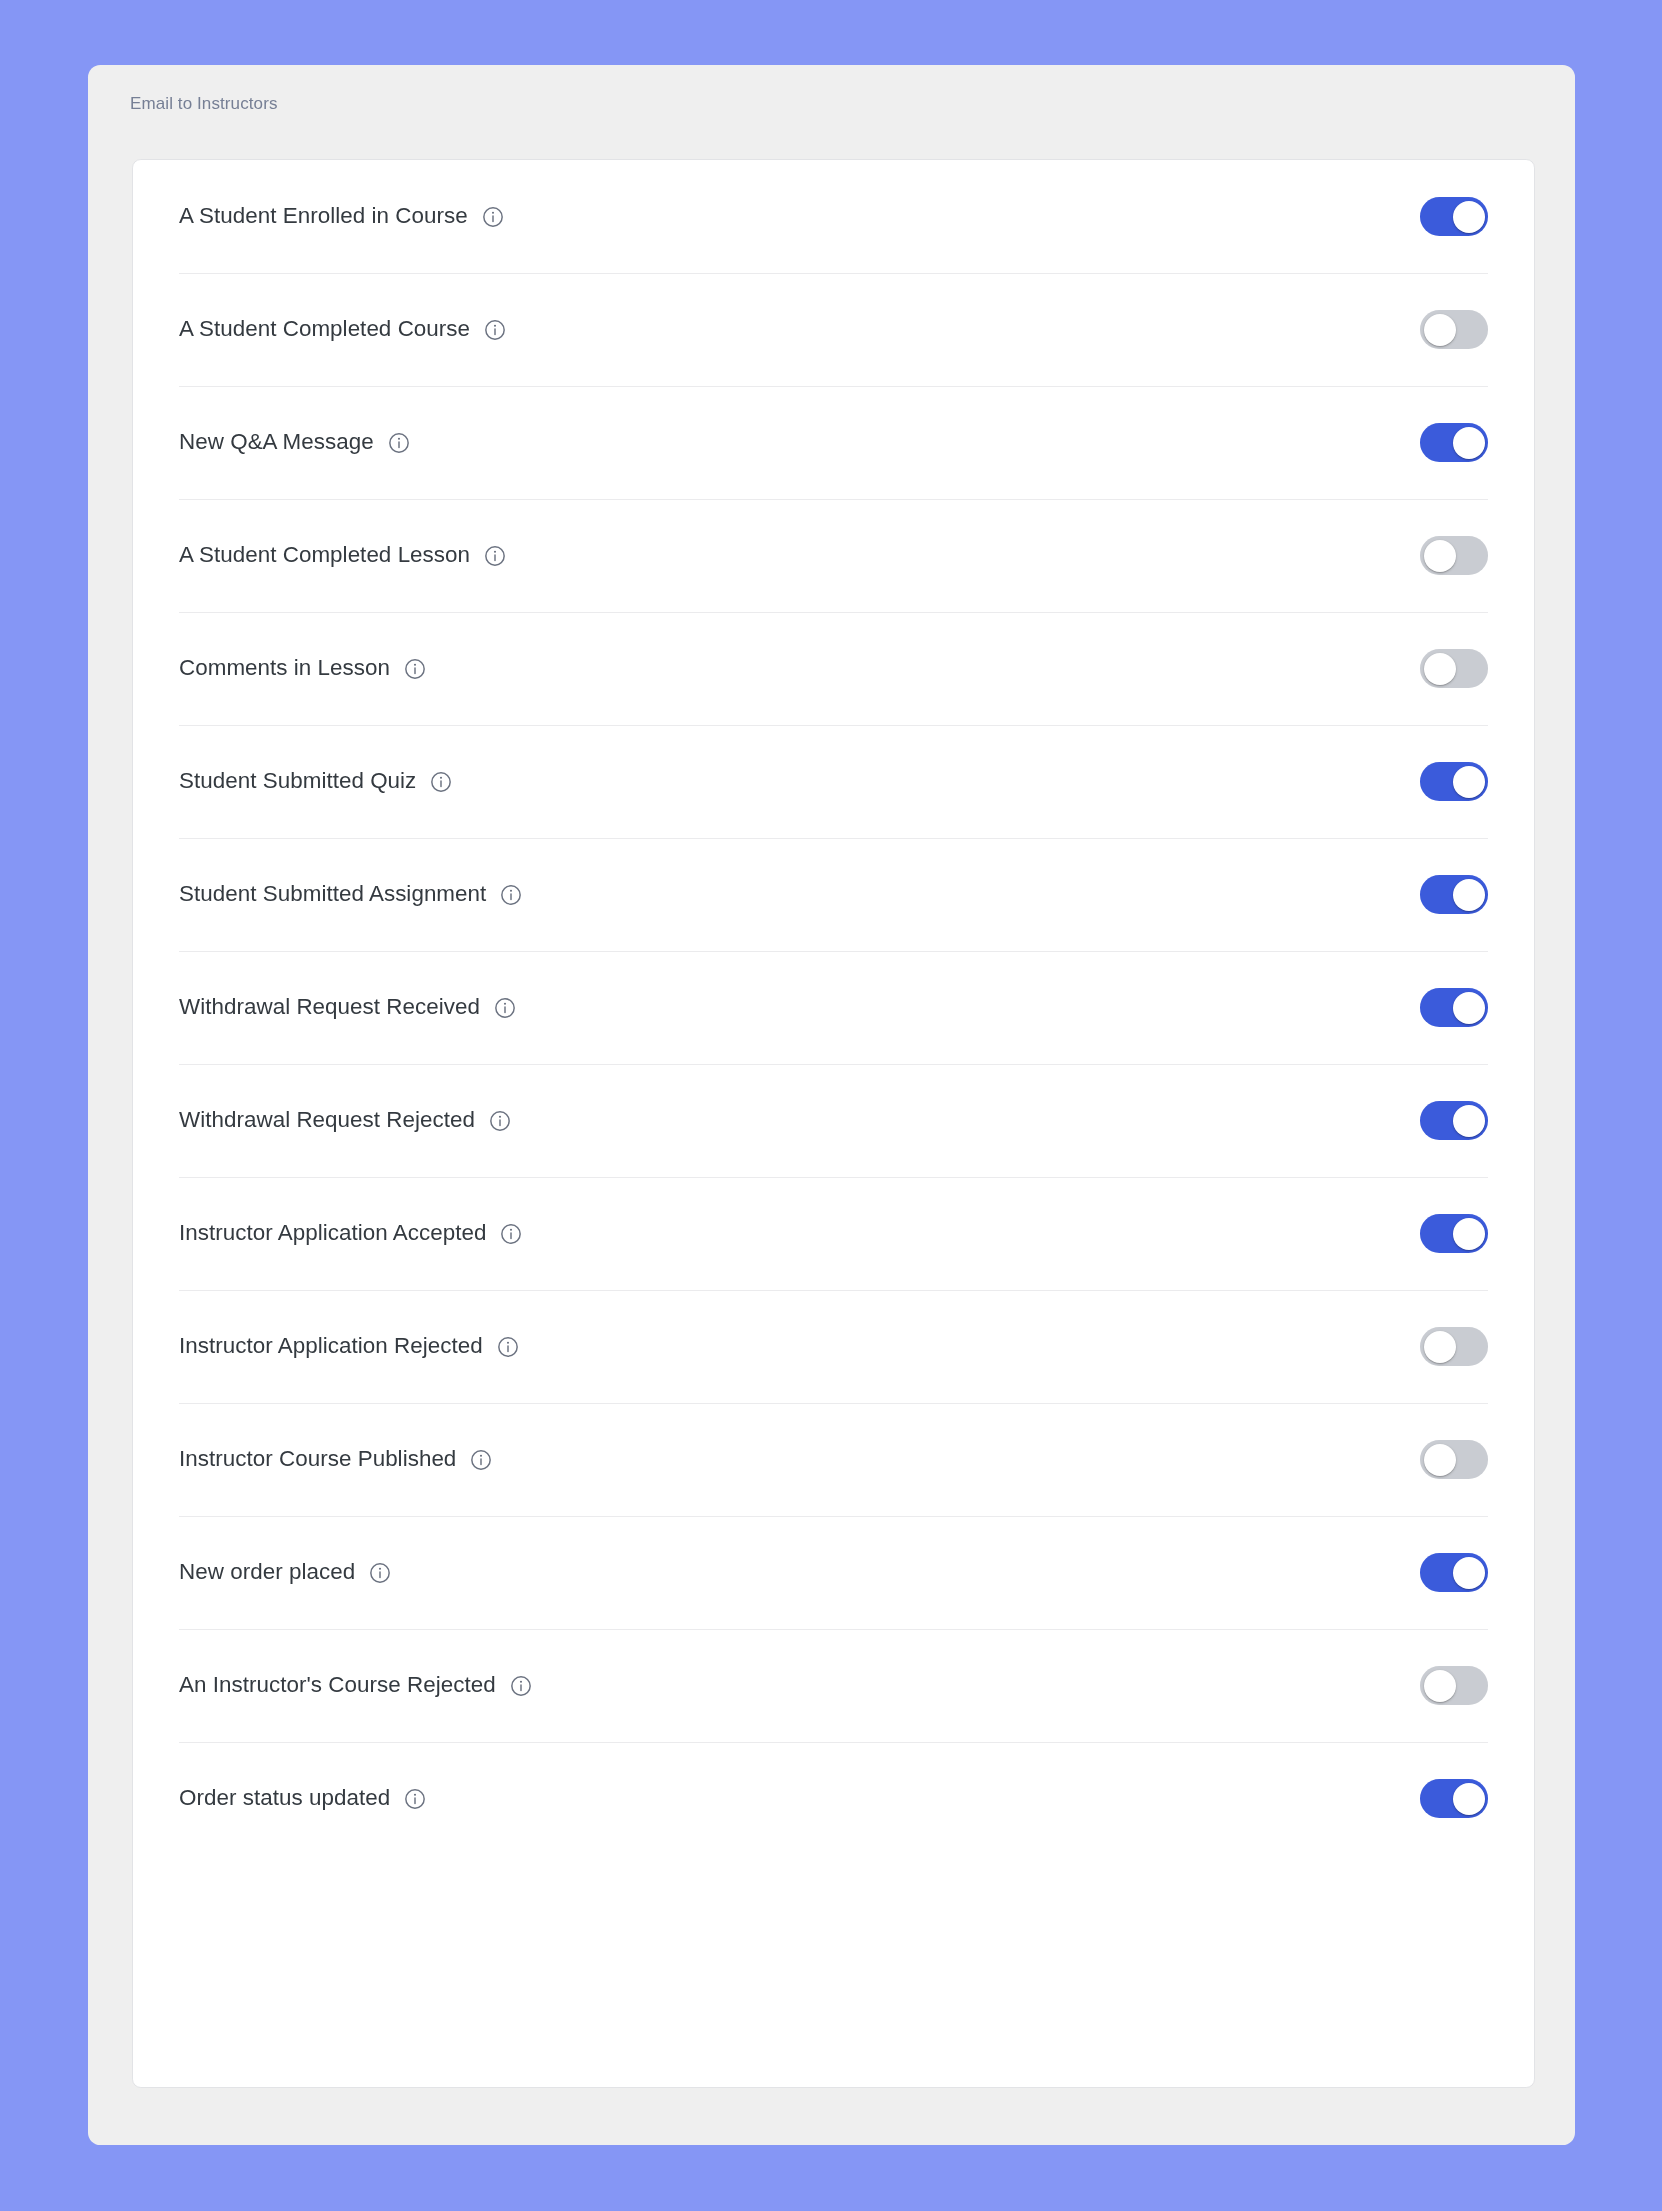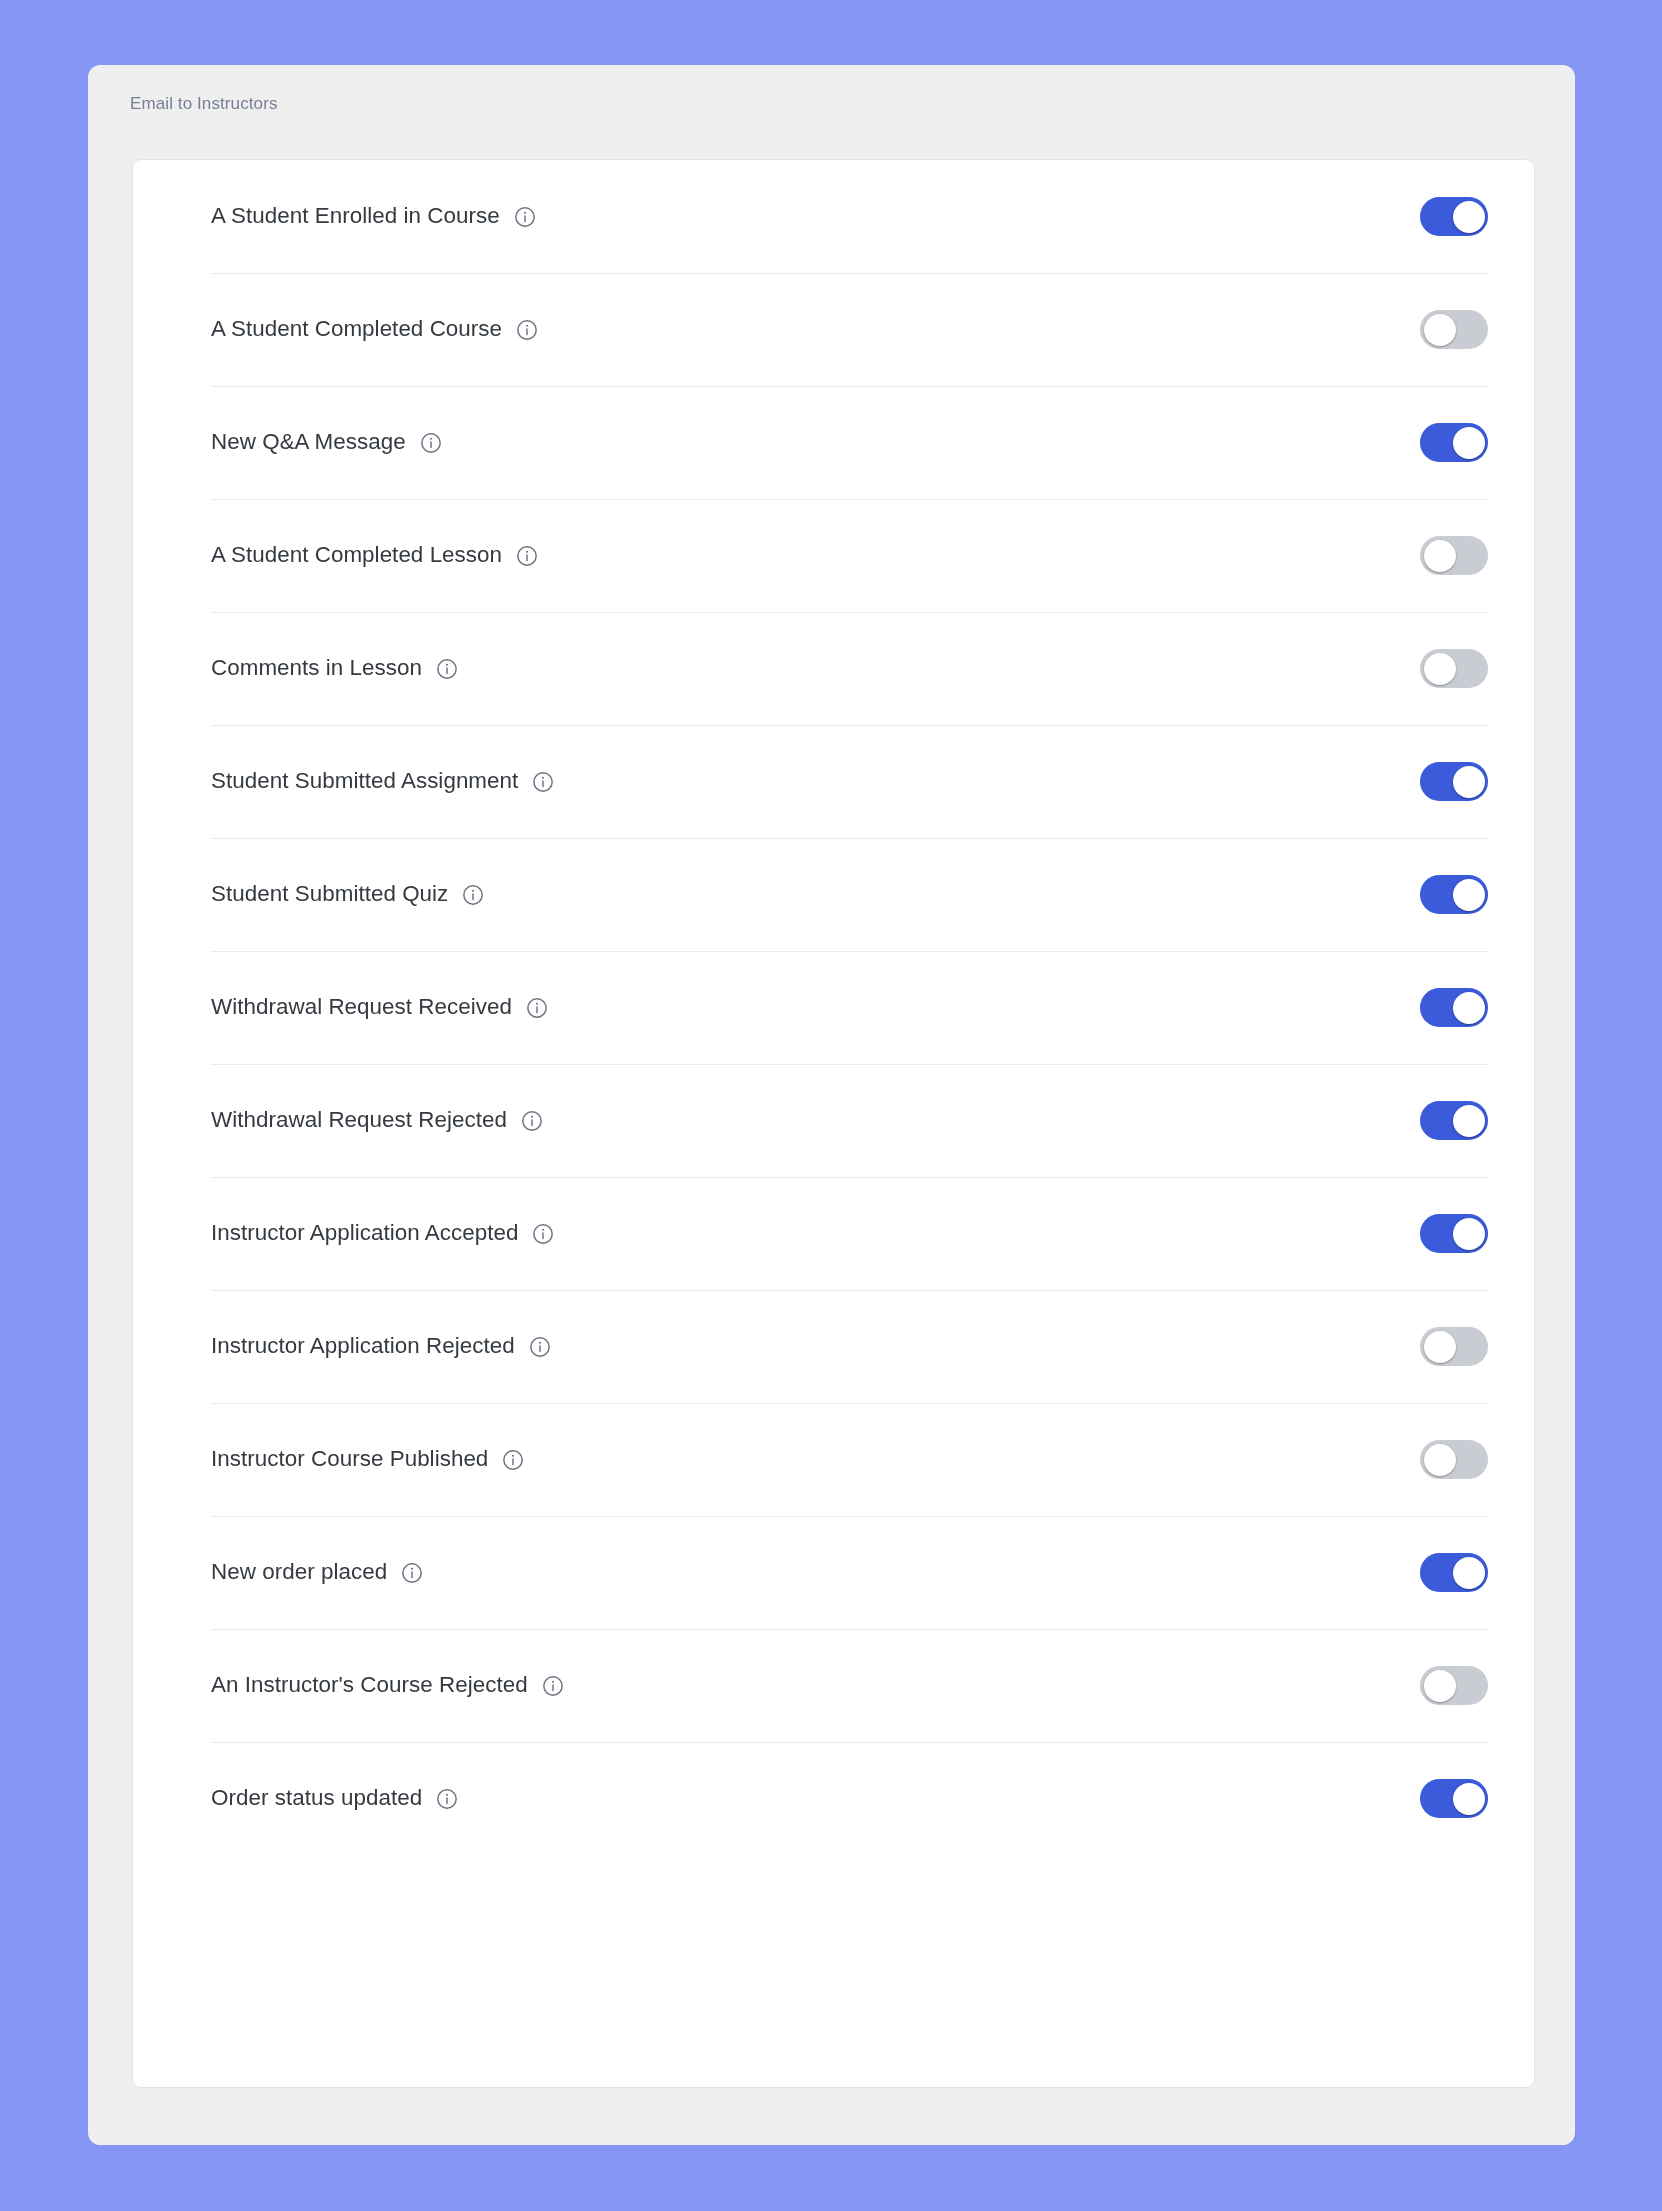--- a/index.html
+++ b/index.html
@@ -52,21 +52,20 @@
   }
 
   
   .setting-row {
     position: relative;
     height: 113px;
     display: flex;
     align-items: center;
     justify-content: space-between;
     padding: 0 46px 0 46px;
-    margin-left: 32px;
   }
 
   .setting-row + .setting-row::before {
     content: "";
     position: absolute;
     left: 46px;
     right: 46px;
     top: 0;
     height: 0.9px;
     background: #ebebed;
@@ -202,45 +201,45 @@
                 <path d="M12 10.8v6.2" stroke="#6b7280" stroke-width="1.6" stroke-linecap="round"></path>
               </svg>
             </span>
           </div>
           <div class="toggle" role="switch" aria-checked="false" aria-label="Comments in Lesson">
             <span class="knob"></span>
           </div>
         </div>
         <div class="setting-row">
           <div class="row-left">
+            <span class="row-label">Student Submitted Quiz</span>
+            <span class="info-icon">
+              <svg viewBox="0 0 24 24" fill="none" xmlns="http://www.w3.org/2000/svg">
+                <circle cx="12" cy="12" r="10" stroke="#6b7280" stroke-width="1.6"></circle>
+                <circle cx="12" cy="7.4" r="1.15" fill="#6b7280"></circle>
+                <path d="M12 10.8v6.2" stroke="#6b7280" stroke-width="1.6" stroke-linecap="round"></path>
+              </svg>
+            </span>
+          </div>
+          <div class="toggle on" role="switch" aria-checked="true" aria-label="Student Submitted Quiz">
+            <span class="knob"></span>
+          </div>
+        </div>
+        <div class="setting-row">
+          <div class="row-left">
             <span class="row-label">Student Submitted Assignment</span>
             <span class="info-icon">
               <svg viewBox="0 0 24 24" fill="none" xmlns="http://www.w3.org/2000/svg">
                 <circle cx="12" cy="12" r="10" stroke="#6b7280" stroke-width="1.6"></circle>
                 <circle cx="12" cy="7.4" r="1.15" fill="#6b7280"></circle>
                 <path d="M12 10.8v6.2" stroke="#6b7280" stroke-width="1.6" stroke-linecap="round"></path>
               </svg>
             </span>
           </div>
           <div class="toggle on" role="switch" aria-checked="true" aria-label="Student Submitted Assignment">
-            <span class="knob"></span>
-          </div>
-        </div>
-        <div class="setting-row">
-          <div class="row-left">
-            <span class="row-label">Student Submitted Quiz</span>
-            <span class="info-icon">
-              <svg viewBox="0 0 24 24" fill="none" xmlns="http://www.w3.org/2000/svg">
-                <circle cx="12" cy="12" r="10" stroke="#6b7280" stroke-width="1.6"></circle>
-                <circle cx="12" cy="7.4" r="1.15" fill="#6b7280"></circle>
-                <path d="M12 10.8v6.2" stroke="#6b7280" stroke-width="1.6" stroke-linecap="round"></path>
-              </svg>
-            </span>
-          </div>
-          <div class="toggle on" role="switch" aria-checked="true" aria-label="Student Submitted Quiz">
             <span class="knob"></span>
           </div>
         </div>
         <div class="setting-row">
           <div class="row-left">
             <span class="row-label">Withdrawal Request Received</span>
             <span class="info-icon">
               <svg viewBox="0 0 24 24" fill="none" xmlns="http://www.w3.org/2000/svg">
                 <circle cx="12" cy="12" r="10" stroke="#6b7280" stroke-width="1.6"></circle>
                 <circle cx="12" cy="7.4" r="1.15" fill="#6b7280"></circle>

